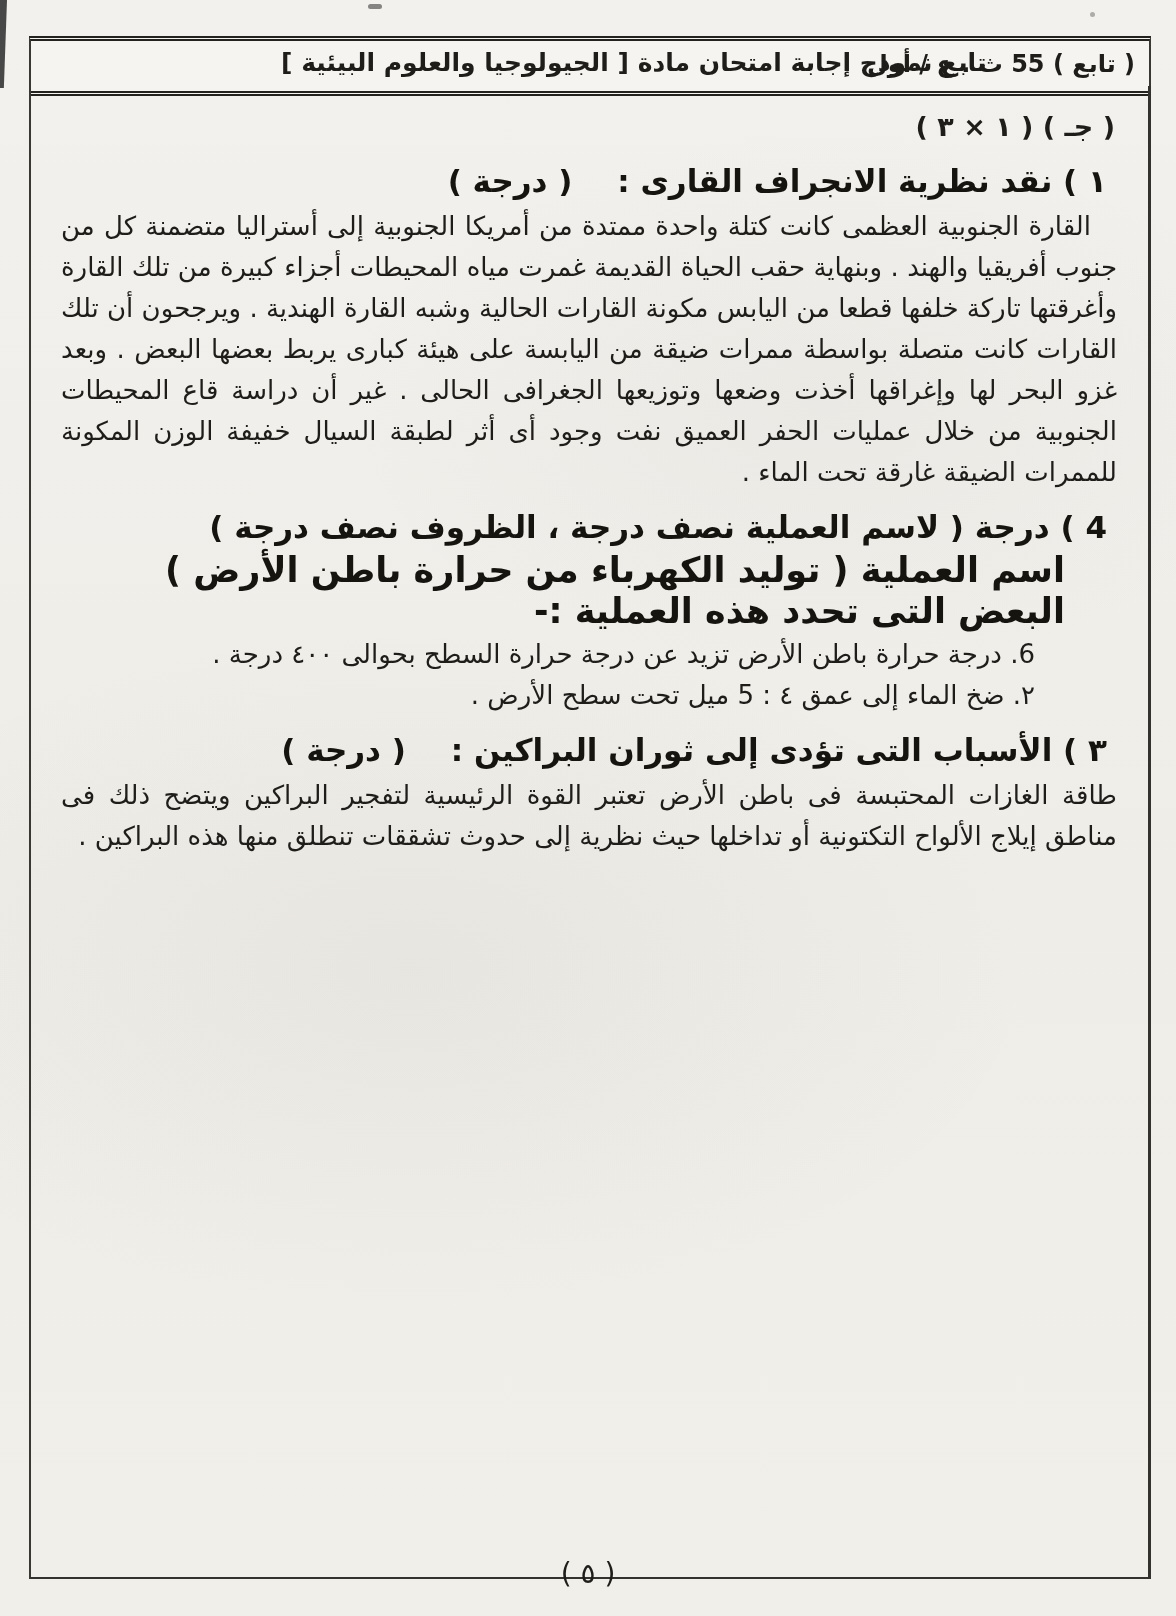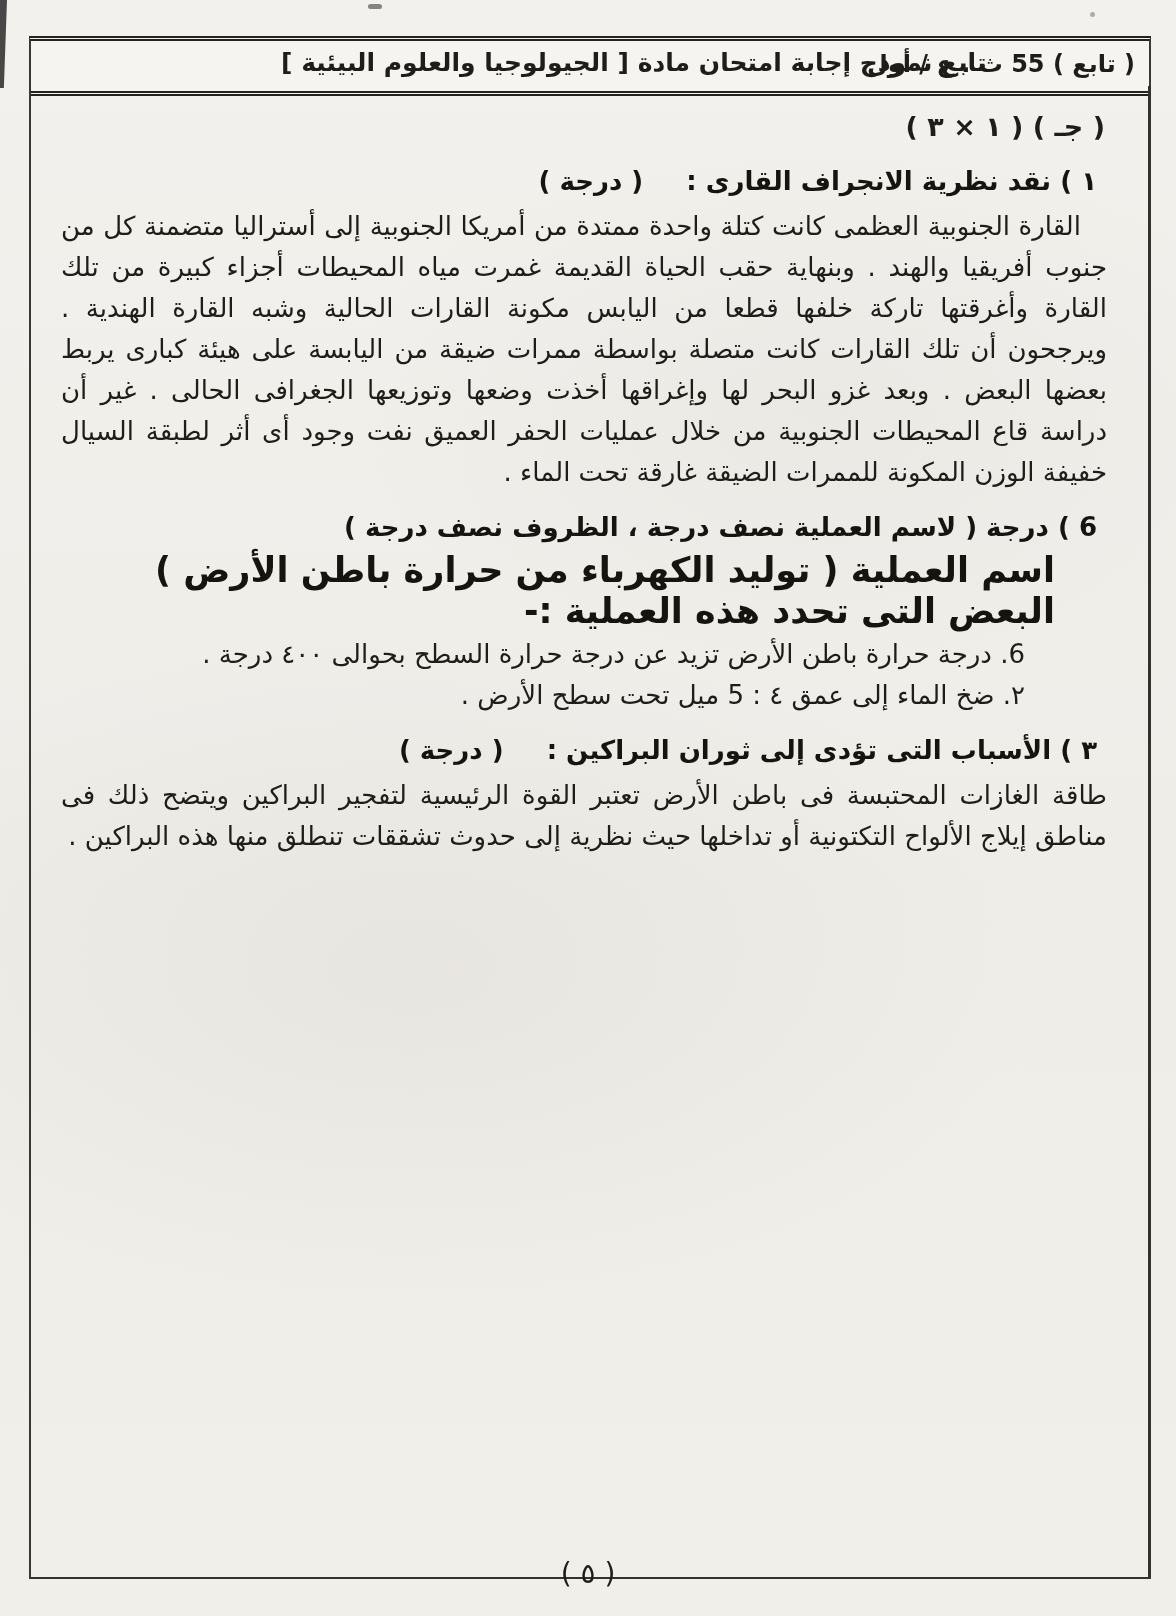--- a/index.html
+++ b/index.html
@@ -49,33 +49,33 @@
   
   .main-box {
     position: absolute;
     left: 29px; right: 25px; top: 86px; bottom: 37px;
     border-left: 2px solid #3a3833;
     border-right: 3px solid #34322e;
     border-bottom: 2px solid #34322e;
   }
   .content {
     direction: rtl;
-    padding: 10px 41px 0 30px;
+    padding: 10px 31px 0 30px;
     font-size: 26px;
     line-height: 41px;
   }
   .section-mark {
     text-align: right;
     font-weight: bold;
     font-size: 27px;
     margin: 10px 2px 6px 0;
   }
   .q-heading {
     font-weight: bold;
-    font-size: 26px;
+    font-size: 31px;
     color: #16140f;
     margin: 14px 10px 2px 0;
   }
   .q-heading .marks { margin-right: 34px; }
   .body-par {
     margin: 4px 0 6px 0;
     text-align: justify;
     text-justify: inter-word;
   }
   .body-par.indent { text-indent: 26px; }
@@ -116,21 +116,21 @@
     <div class="content">
 
       <div class="section-mark">( جـ ) ( ١ × ٣ )</div>
 
       <div class="q-heading">
         <span>١ ) نقد نظرية الانجراف القارى :</span>
         <span class="marks">( درجة )</span>
       </div>
       <p class="body-par indent">القارة الجنوبية العظمى كانت كتلة واحدة ممتدة من أمريكا الجنوبية إلى أستراليا متضمنة كل من جنوب أفريقيا والهند . وبنهاية حقب الحياة القديمة غمرت مياه المحيطات أجزاء كبيرة من تلك القارة وأغرقتها تاركة خلفها قطعا من اليابس مكونة القارات الحالية وشبه القارة الهندية . ويرجحون أن تلك القارات كانت متصلة بواسطة ممرات ضيقة من اليابسة على هيئة كبارى يربط بعضها البعض . وبعد غزو البحر لها وإغراقها أخذت وضعها وتوزيعها الجغرافى الحالى . غير أن دراسة قاع المحيطات الجنوبية من خلال عمليات الحفر العميق نفت وجود أى أثر لطبقة السيال خفيفة الوزن المكونة للممرات الضيقة غارقة تحت الماء .</p>
 
-      <div class="q-heading">6 ) درجة ( لاسم العملية نصف درجة ، الظروف نصف درجة )</div>
+      <div class="q-heading">4 ) درجة ( لاسم العملية نصف درجة ، الظروف نصف درجة )</div>
       <div class="sub-heading">اسم العملية ( توليد الكهرباء من حرارة باطن الأرض )</div>
       <div class="sub-heading">البعض التى تحدد هذه العملية :-</div>
       <div class="cond-list">
         <div class="cond-item">6. درجة حرارة باطن الأرض تزيد عن درجة حرارة السطح بحوالى ٤٠٠ درجة .</div>
         <div class="cond-item">٢. ضخ الماء إلى عمق ٤ : 5 ميل تحت سطح الأرض .</div>
       </div>
 
       <div class="q-heading">
         <span>٣ ) الأسباب التى تؤدى إلى ثوران البراكين :</span>
         <span class="marks">( درجة )</span>

